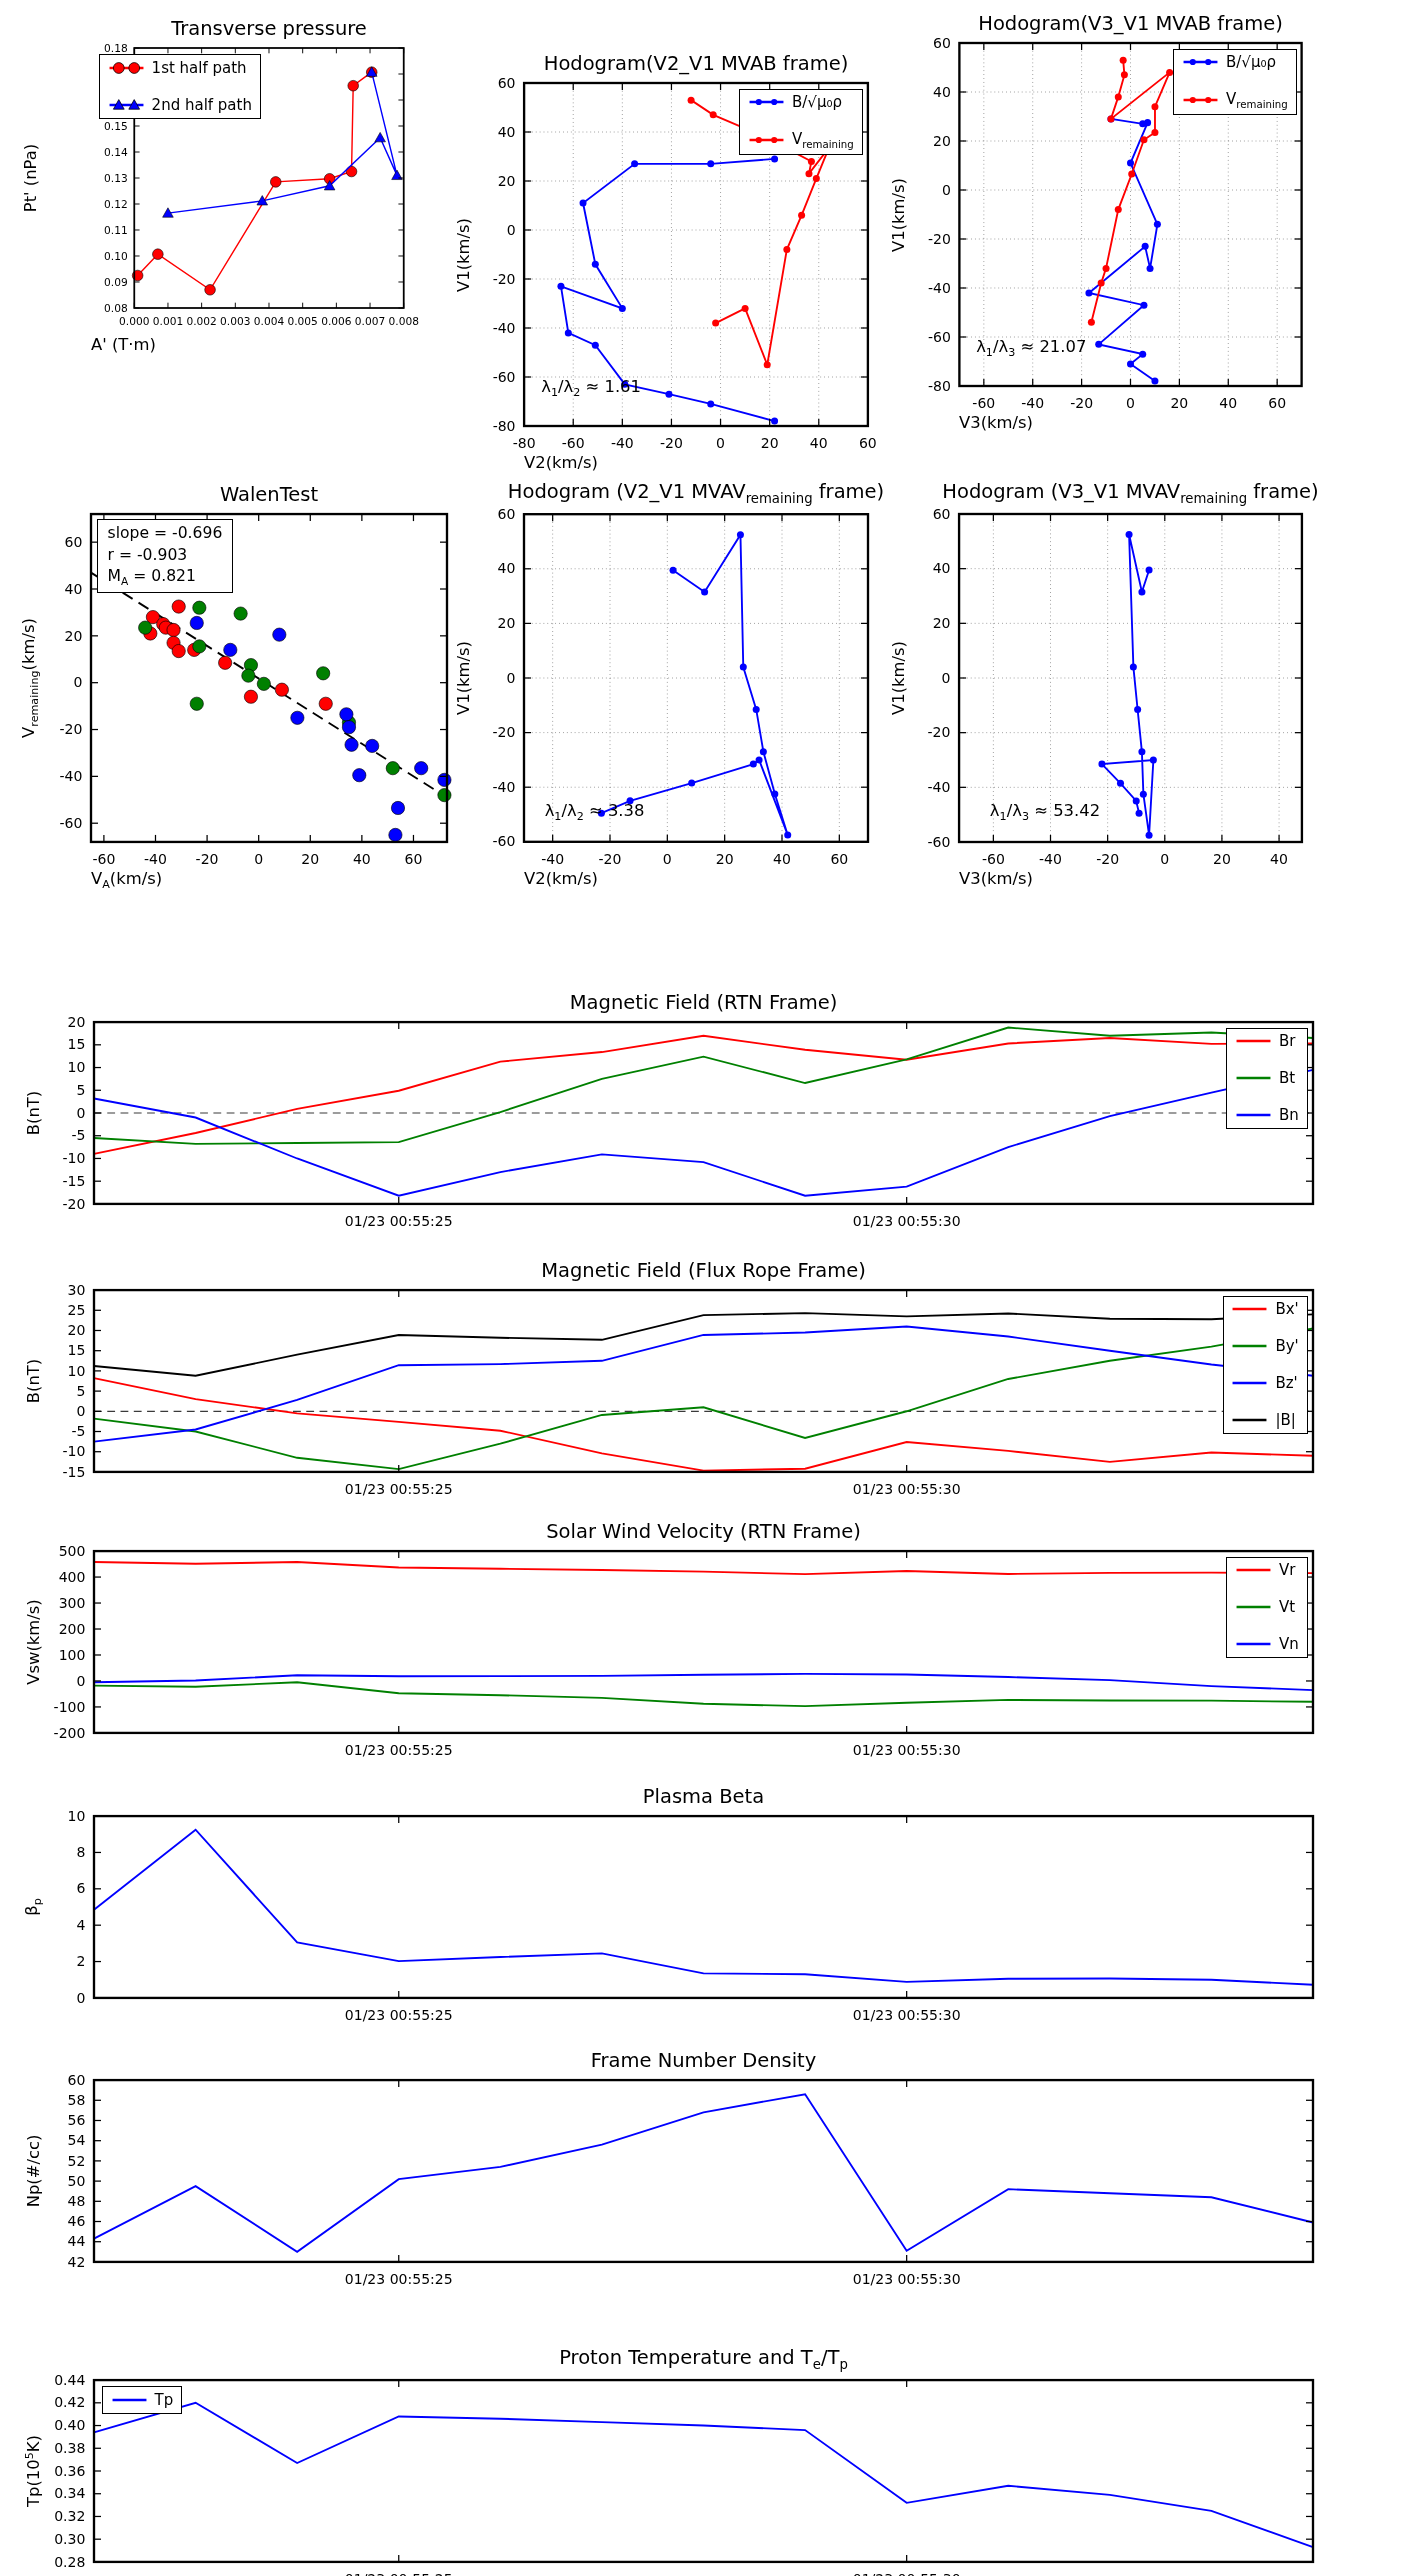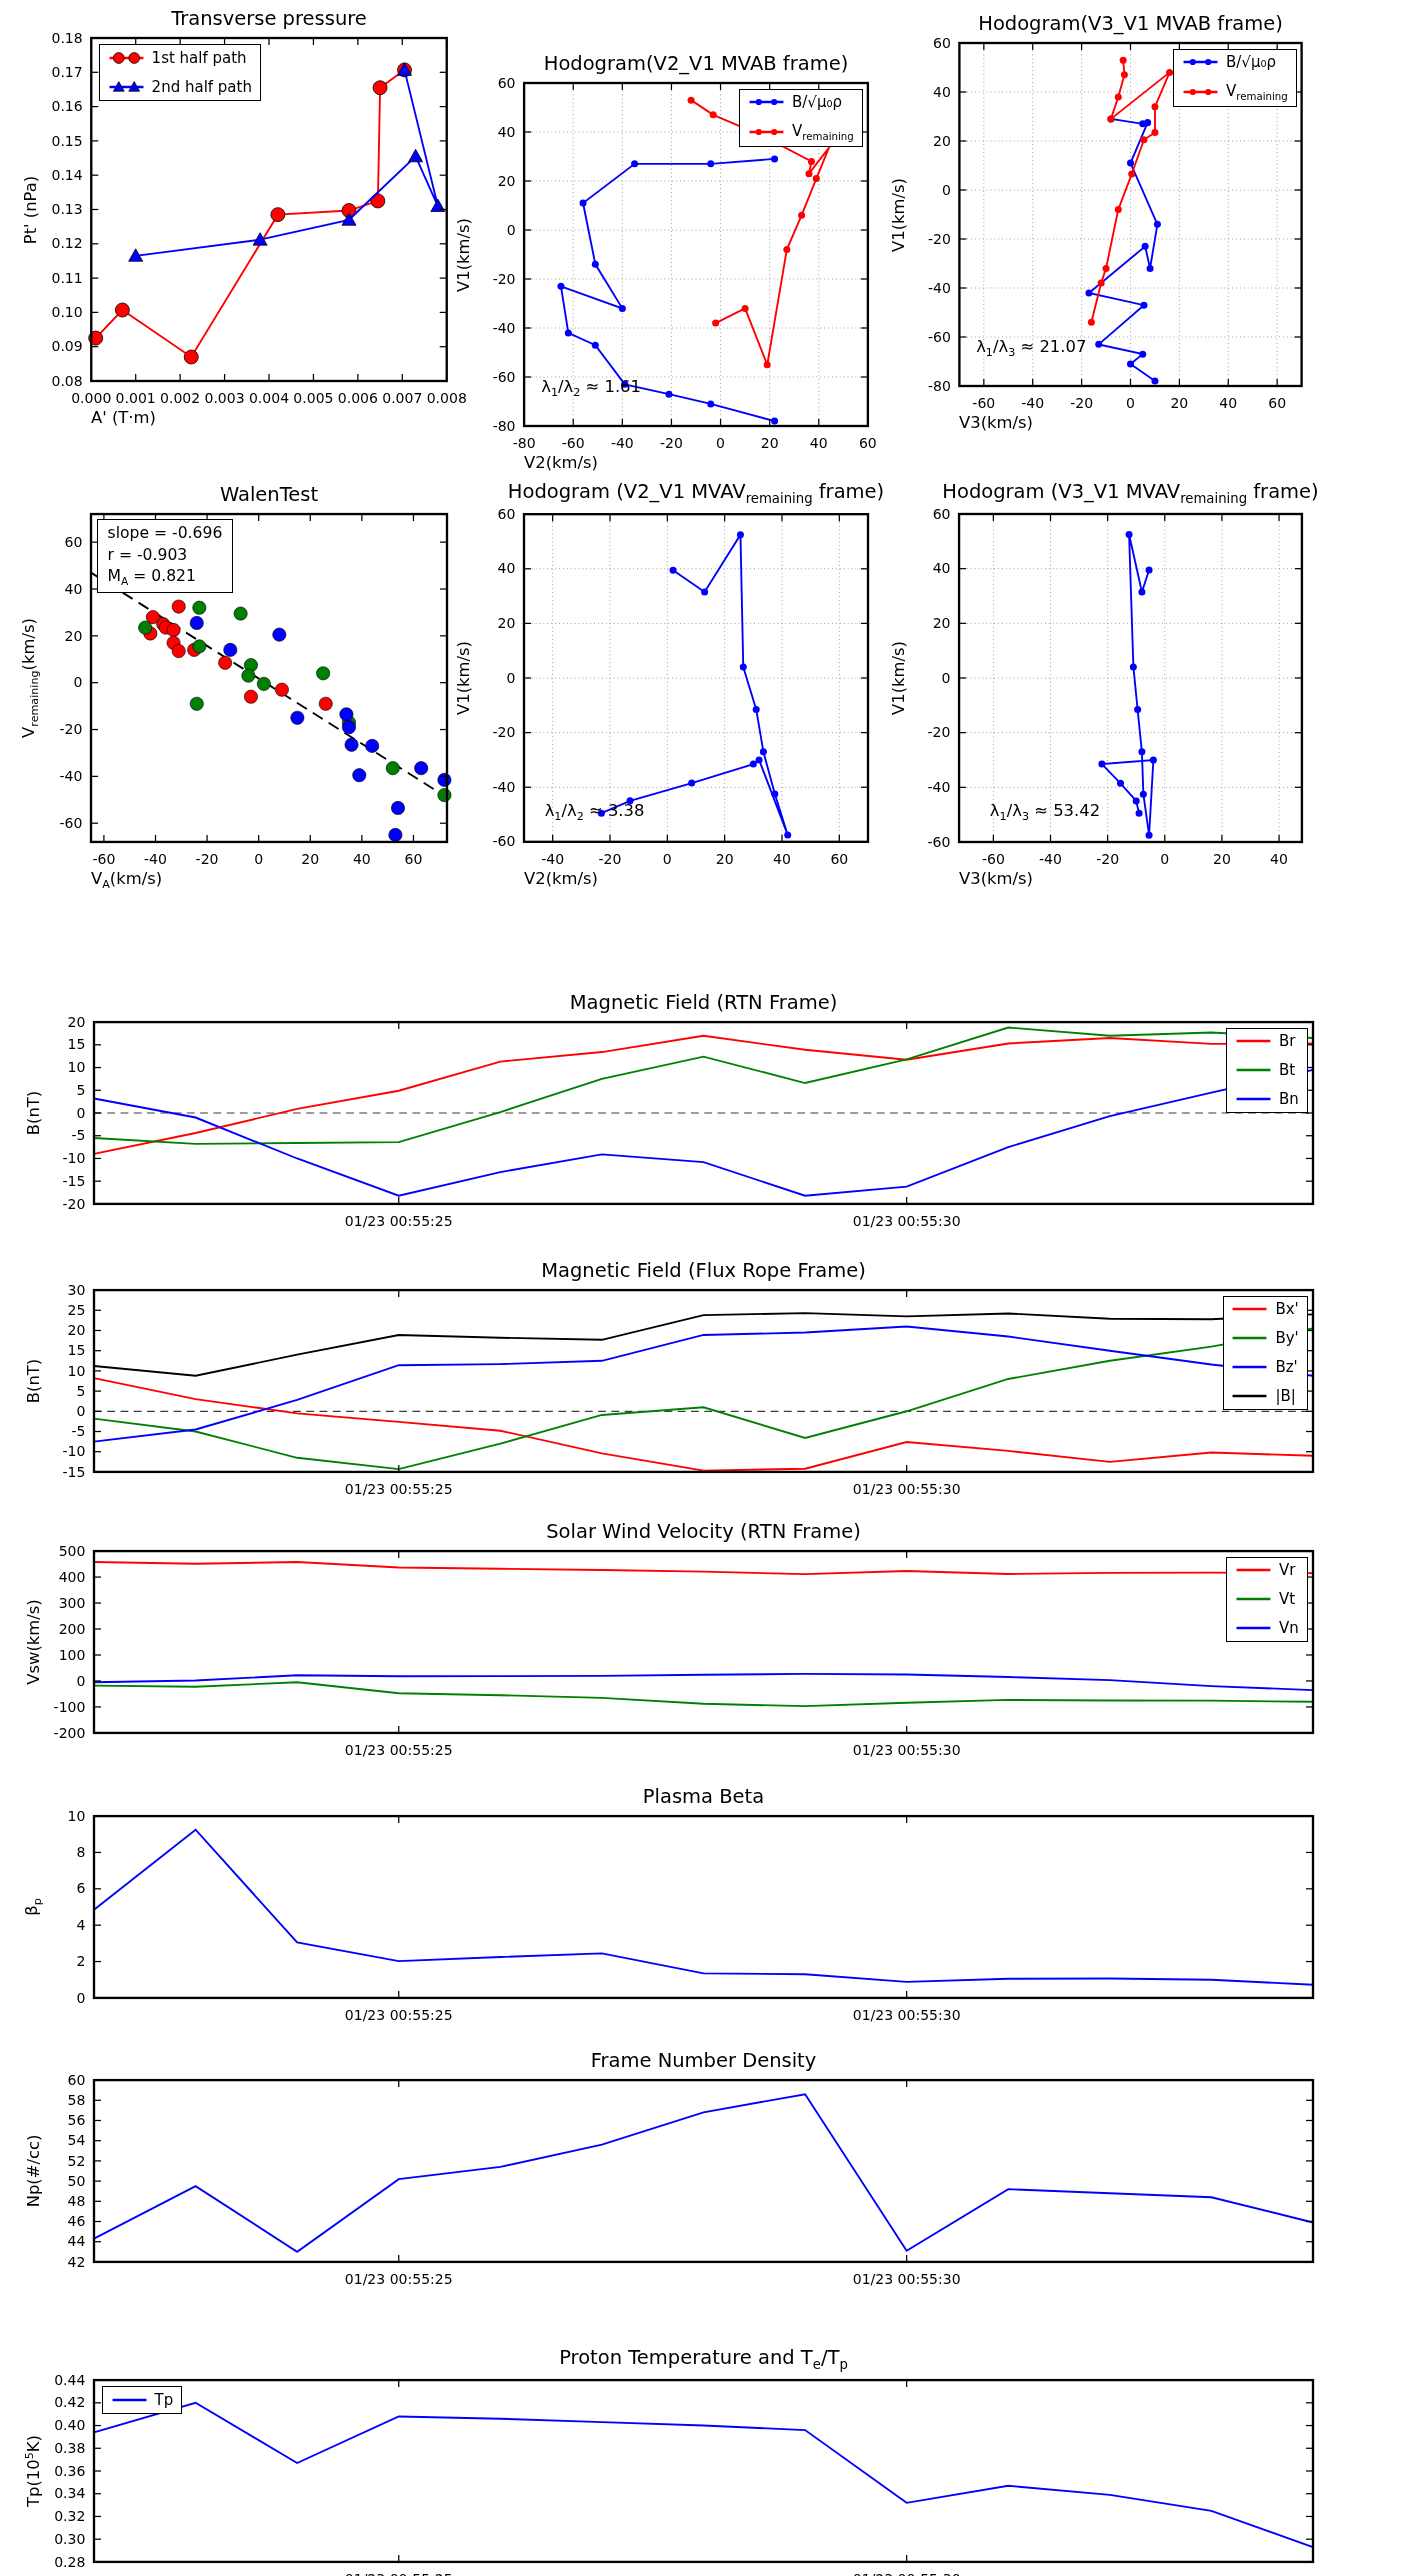--- a/index.html
+++ b/index.html
@@ -11,34 +11,34 @@
   .tick{stroke:#000;stroke-width:1.6px;}
   .grid{stroke:#000;stroke-width:1px;stroke-dasharray:1 4;opacity:.6;}
   .zero{stroke:#3a3a3a;stroke-width:1.6px;stroke-dasharray:10 7;}
   .tlab{font-size:18px;fill:#000;font-family:"DejaVu Sans",sans-serif;}
   .ptitle{position:absolute;left:-62px;right:-62px;bottom:100%;margin-bottom:7.8px;text-align:center;
           font-size:19.5px;white-space:nowrap;}
   .xlab{position:absolute;left:0;right:0;top:100%;margin-top:26.5px;text-align:left;font-size:16.4px;}
   .ylab{position:absolute;top:50%;left:-61px;transform:translate(-50%,-50%) rotate(-90deg);
         white-space:nowrap;font-size:16.4px;}
   .legend{position:absolute;background:#fff;border:1.6px solid #000;padding:3.9px 7.8px;
-          display:flex;flex-direction:column;gap:11px;font-size:15px;z-index:6;}
+          display:flex;flex-direction:column;gap:19px;font-size:15px;z-index:6;}
   .loc-nw{left:7.8px;top:6.2px;} .loc-ne{right:5.5px;top:5.5px;}
   .lrow{display:flex;align-items:center;gap:7px;white-space:nowrap;}
   .stats{position:absolute;left:6.2px;top:4.7px;background:#fff;border:1.6px solid #000;
          padding:3.1px 9.4px;font-size:15.6px;line-height:1.4;z-index:6;white-space:nowrap;}
   .anno{position:absolute;font-size:16.4px;transform:translateY(-50%);white-space:nowrap;z-index:4;}
   sub{font-size:68%;} sup{font-size:68%;}
 </style>
 </head>
 <body>
 
 <div id="figure">
 
-  <div class="panel" style="left:91px;top:38px;width:356px;height:343px;">
+  <div class="panel" style="left:91px;top:48px;width:356px;height:260px;">
     <div class="ptitle">Transverse pressure</div>
     <div class="xlab">A' (T·m)</div>
     <div class="ylab">Pt' (nPa)</div>
     <svg class="plot" viewBox="0 0 456 440">
         <polyline points="5.7,385.0 39.9,348.9 128.3,409.2 239.4,226.6 330.6,221.3 367.7,209.0 370.5,63.8 401.8,40.9" fill="none" stroke="#ff0000" stroke-width="2.4"></polyline>
         <circle cx="5.7" cy="385" r="9" fill="#ff0000" stroke="#000" stroke-width="1"></circle>
         <circle cx="39.9" cy="348.92" r="9" fill="#ff0000" stroke="#000" stroke-width="1"></circle>
         <circle cx="128.25" cy="409.20000000000005" r="9" fill="#ff0000" stroke="#000" stroke-width="1"></circle>
         <circle cx="239.39999999999995" cy="226.6" r="9" fill="#ff0000" stroke="#000" stroke-width="1"></circle>
         <circle cx="330.59999999999997" cy="221.31999999999996" r="9" fill="#ff0000" stroke="#000" stroke-width="1"></circle>

